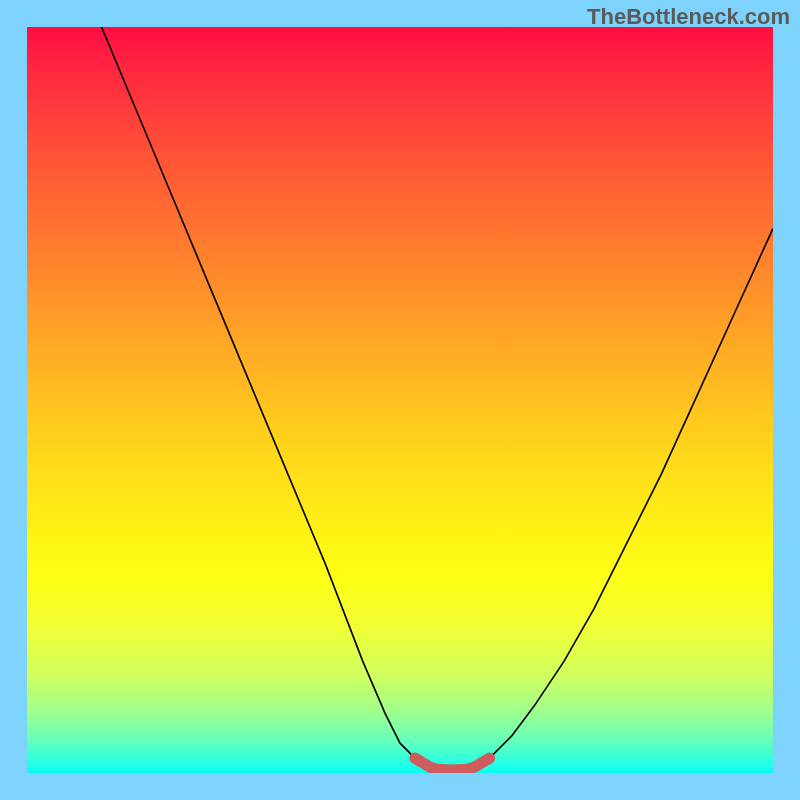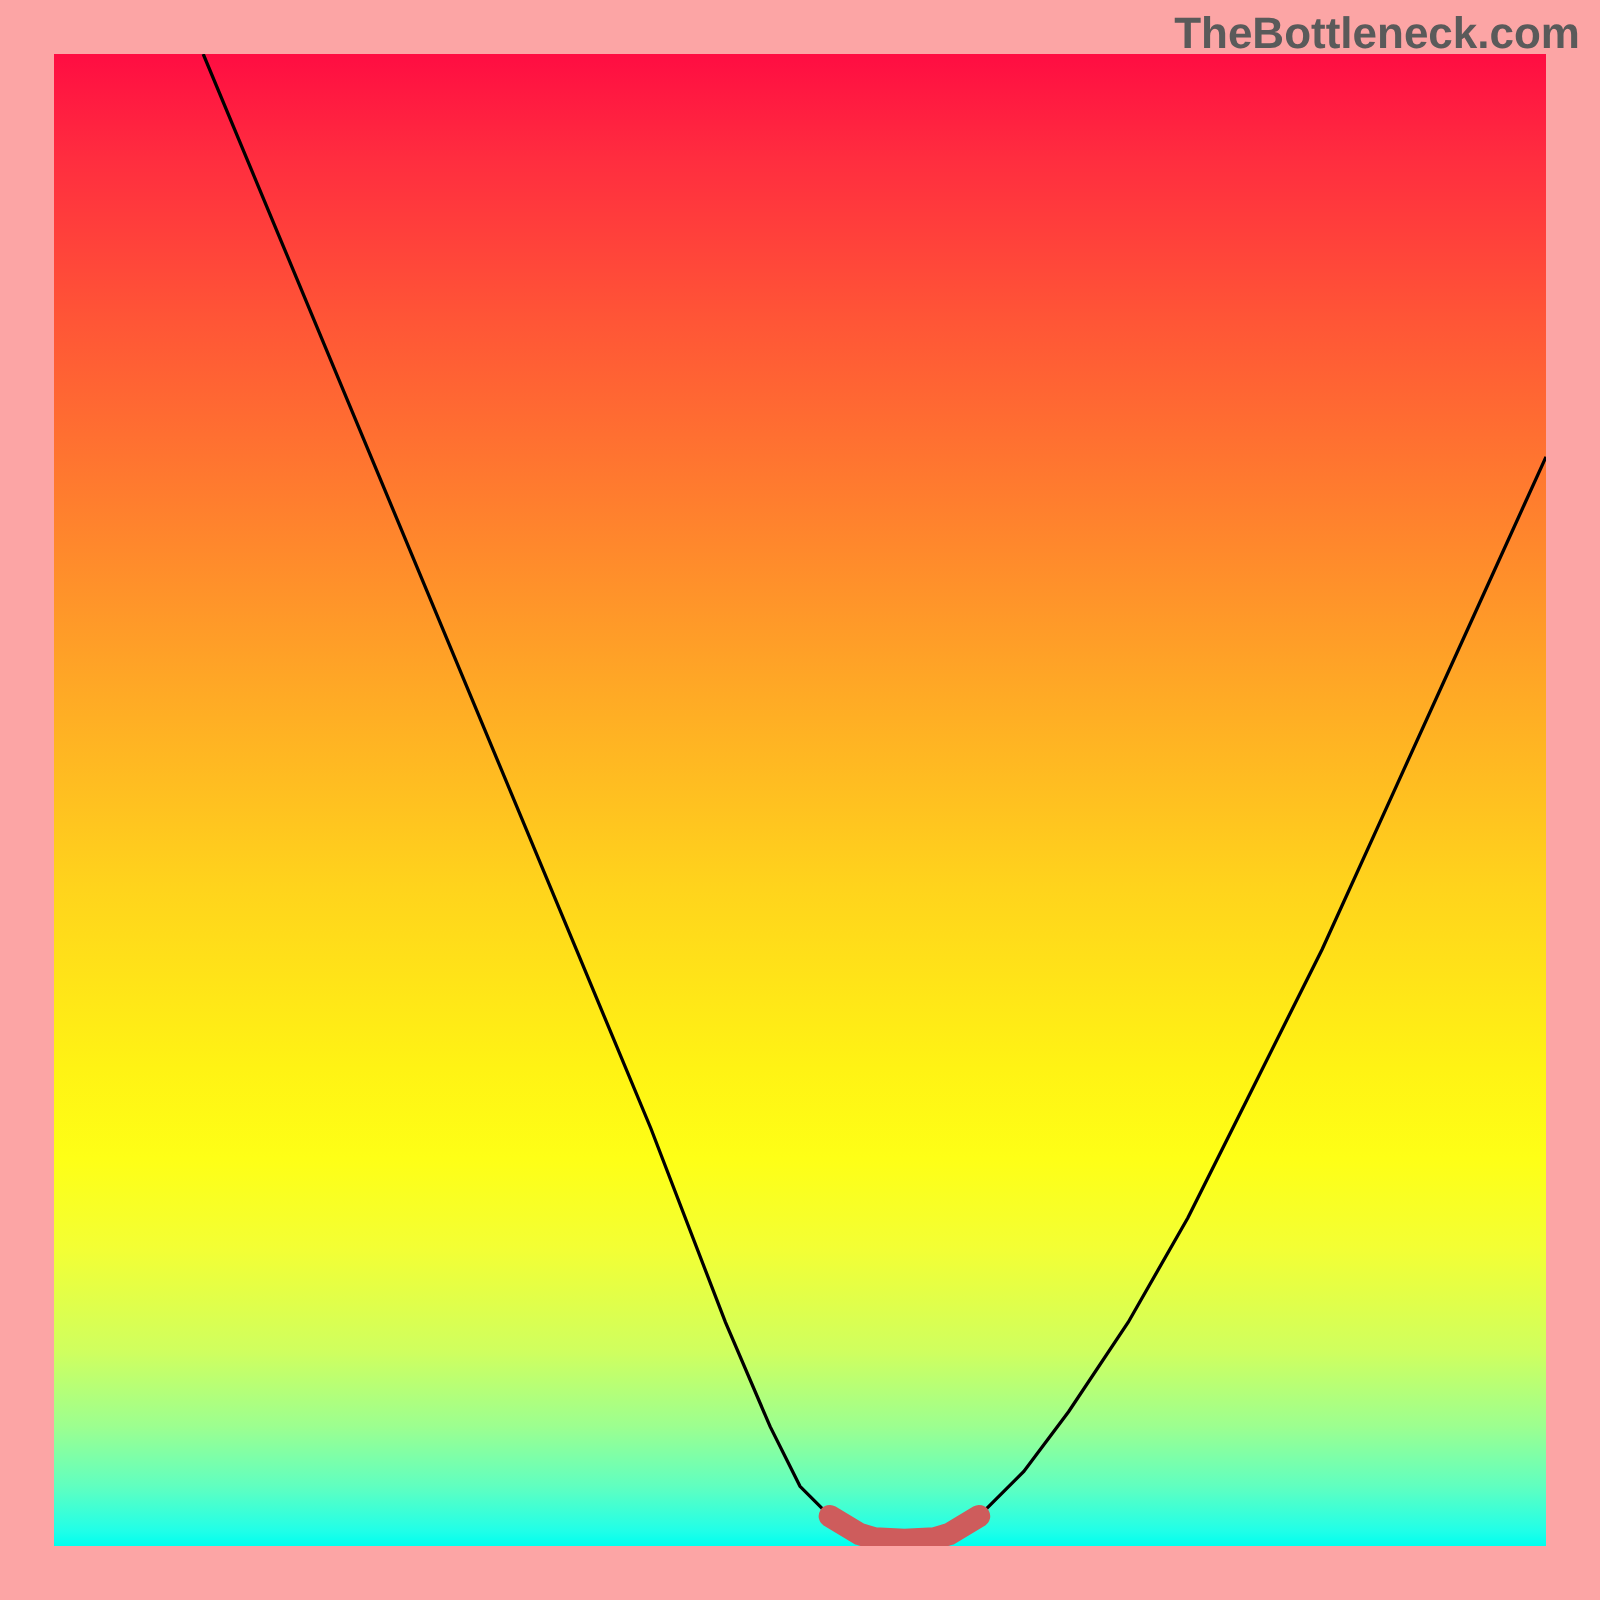--- a/index.html
+++ b/index.html
@@ -1,20 +1,20 @@
 <!DOCTYPE html>
 <html><head>
 <meta charset="utf-8">
 <style>
   * { margin: 0; padding: 0; box-sizing: border-box; }
   html, body { width: 800px; height: 800px; overflow: hidden; background: #000; }
   .frame {
     width: 800px;
     height: 800px;
-    background: #fca5a5;
+    background: #7dd3fc;
     position: relative;
   }
   .watermark {
     position: absolute;
     top: 4px;
     right: 10px;
     font-family: Arial, Helvetica, sans-serif;
     font-size: 22px;
     font-weight: bold;
     color: #5a5a5a;

